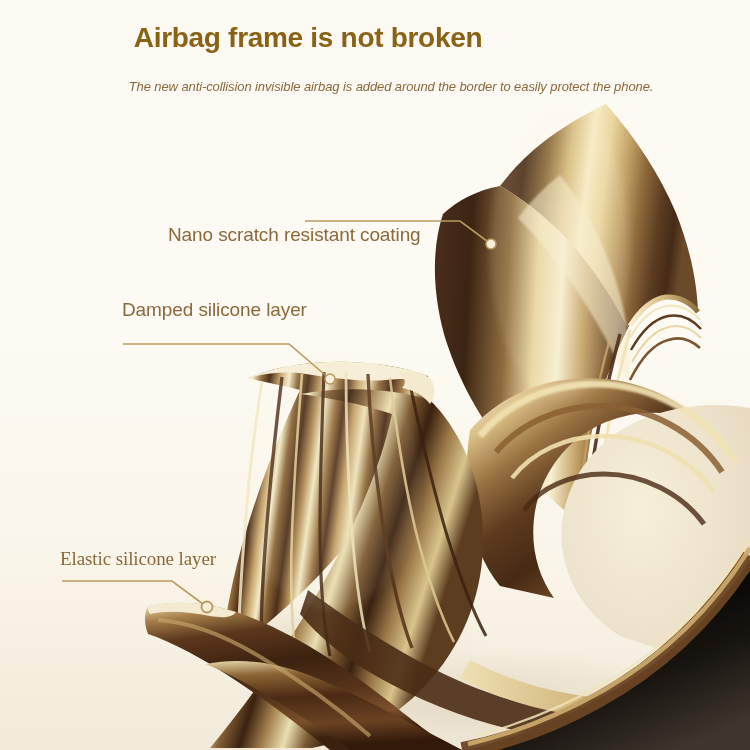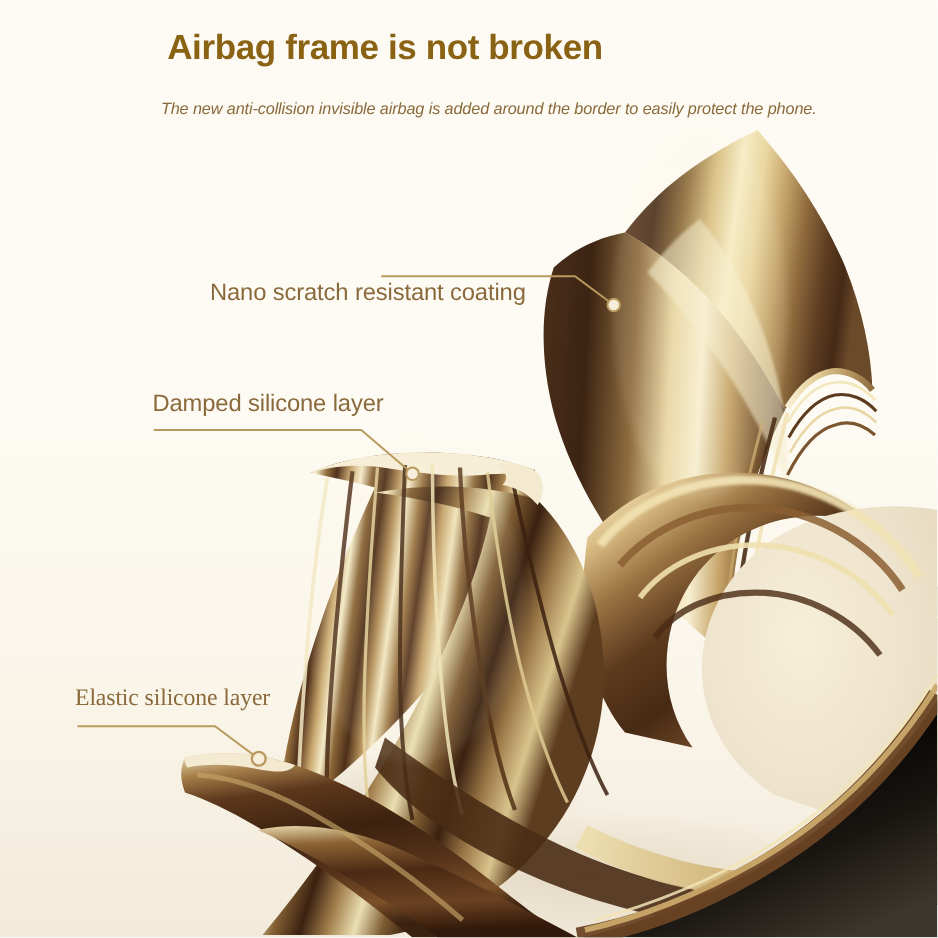--- a/index.html
+++ b/index.html
@@ -50,21 +50,21 @@
   }
 
   .callout-label {
     position:absolute;
     font-size:19px;
     color:#8a6a3c;
     white-space:nowrap;
     letter-spacing:-0.1px;
   }
   #label-nano    { left:168px; top:188px;margin-top:36px; }
-  #label-damped  { left:122px; top:313px;text-align:right; }
+  #label-damped  { left:122px; top:299px;text-align:right; }
   #label-elastic { left:60px;  top:548px;font-family:Liberation Serif, serif; }
 
   #callout-lines {
     position:absolute;
     inset:0;
     width:750px; height:750px;
     pointer-events:none;
   }
 </style>
 </head>

